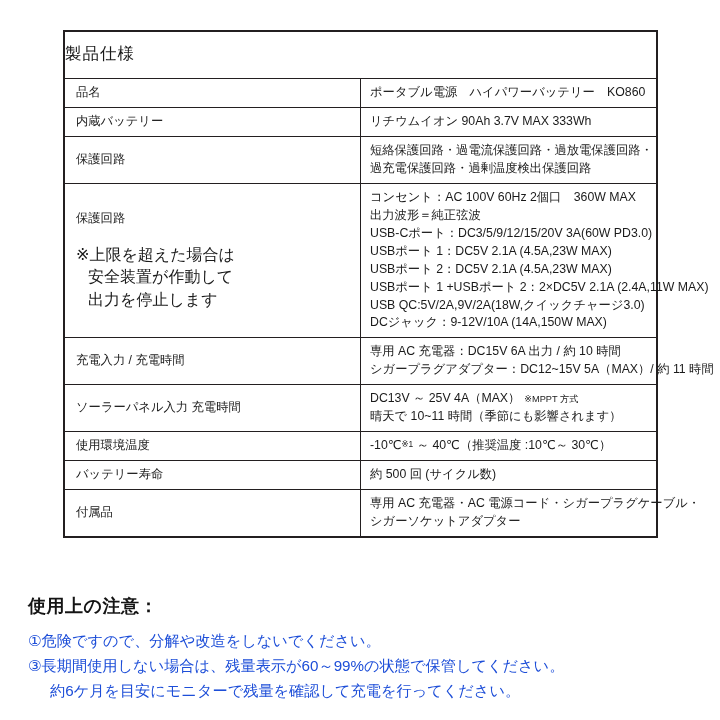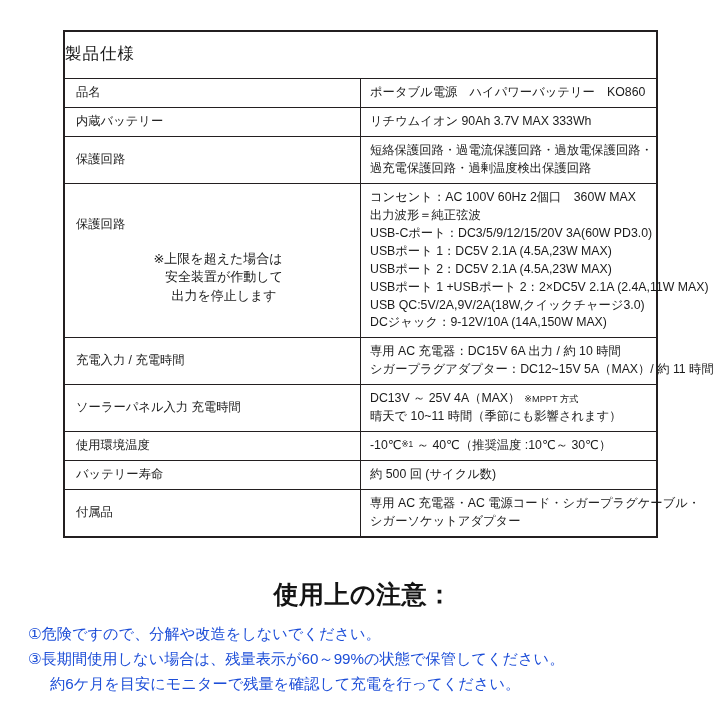--- a/index.html
+++ b/index.html
@@ -58,24 +58,23 @@
     padding: 5px 0 5px 9px !important;
     font-size: 12.3px;
     line-height: 1.46;
   }
   .value-cell .ln {
     display: block;
     white-space: nowrap;
   }
   .note-sub {
     display: block;
-    font-size: 13px;
+    font-size: 16px;
     line-height: 1.4;
     margin-top: 16px;
-    text-align: center;
   }
   .note-sub .ind {
     display: block;
     padding-left: 12px;
   }
   .tiny {
     font-size: 8.4px;
     vertical-align: 2px;
     letter-spacing: 0;
   }
@@ -85,26 +84,25 @@
   }
 
   
   .cautions {
     position: absolute;
     left: 28px;
     top: 578px;
     width: 670px;
   }
   .cautions h2 {
-    margin: 0 0 11px 0;
-    font-size: 25px;
+    margin: 16px 0 11px 0;
+    font-size: 18px;
     font-weight: bold;
     letter-spacing: 0.5px;
     color: #141414;
-    text-align: center;
   }
   .caution-item {
     font-size: 15.2px;
     line-height: 1.64;
     color: #1d4ed8;
     white-space: nowrap;
   }
   .caution-item .cont {
     display: block;
     padding-left: 22px;

